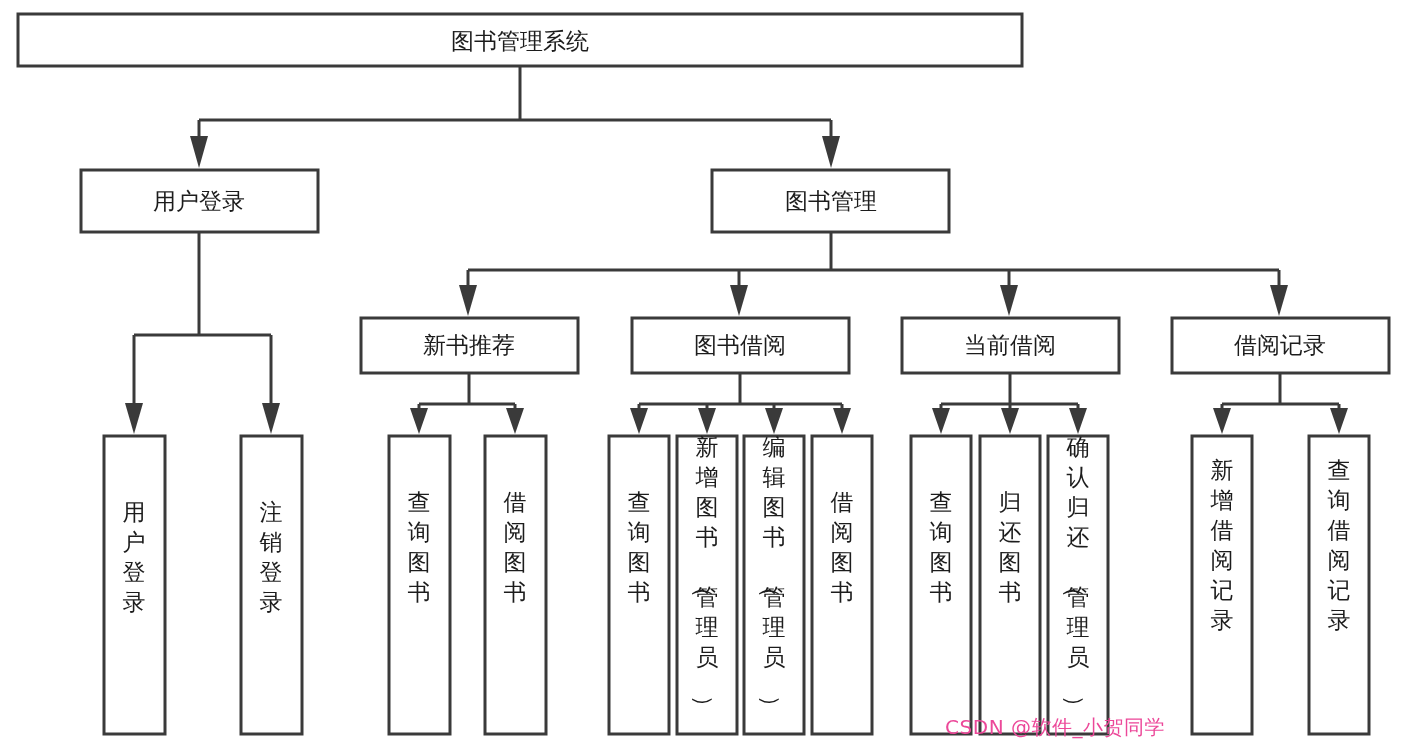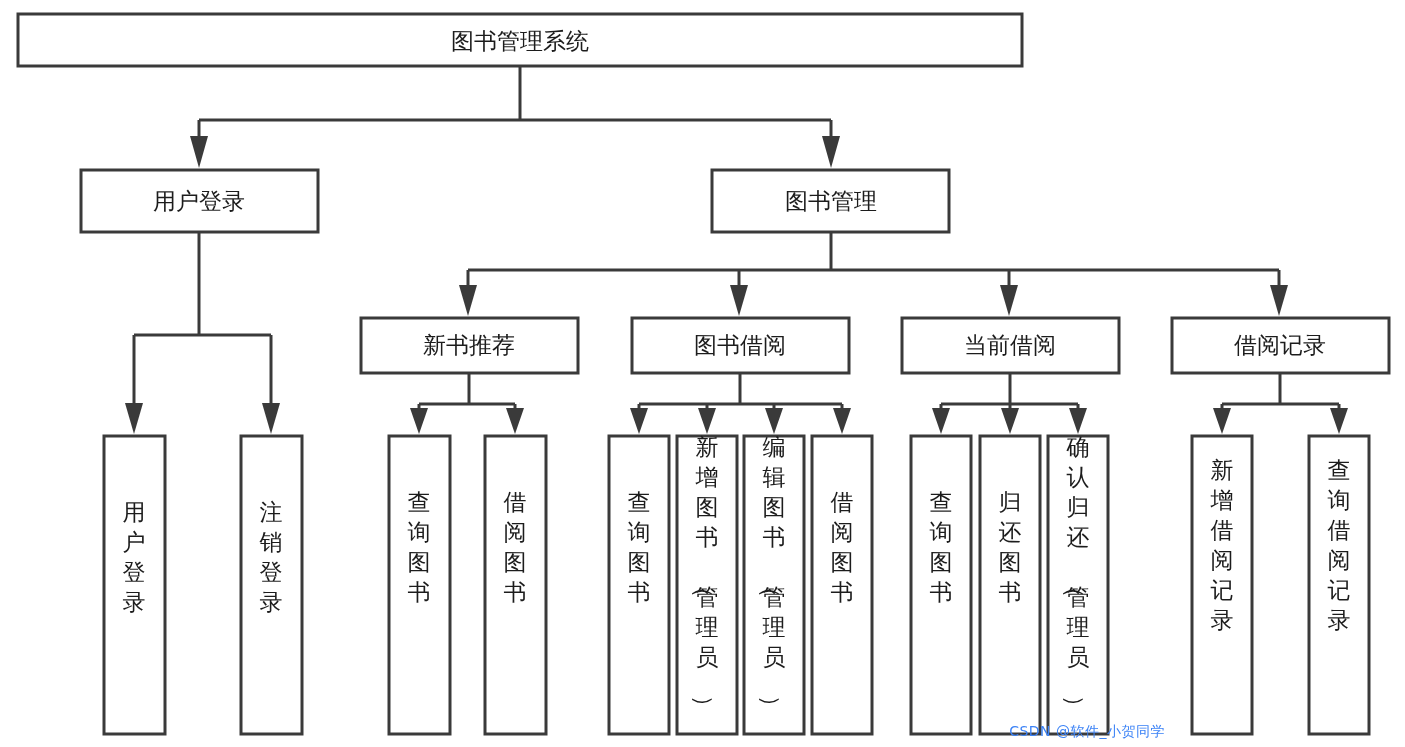--- a/index.html
+++ b/index.html
@@ -51,22 +51,22 @@
     font-family: "DejaVu Sans", "Liberation Sans", sans-serif;
     font-size: 23px;
     fill: #1c1c1c;
     text-anchor: middle;
   }
   .watermark {
     position: absolute;
     right: 12px;
     bottom: 6px;
     font-family: "DejaVu Sans", "Liberation Sans", sans-serif;
-    font-size: 14px;
-    color: #3b82f6;
+    font-size: 20px;
+    color: #ec4899;
     letter-spacing: 0.5px;
     white-space: nowrap;
     pointer-events: none;
   }
 </style>
 </head>
 <body>
 
 <div id="diagram-root">
 

